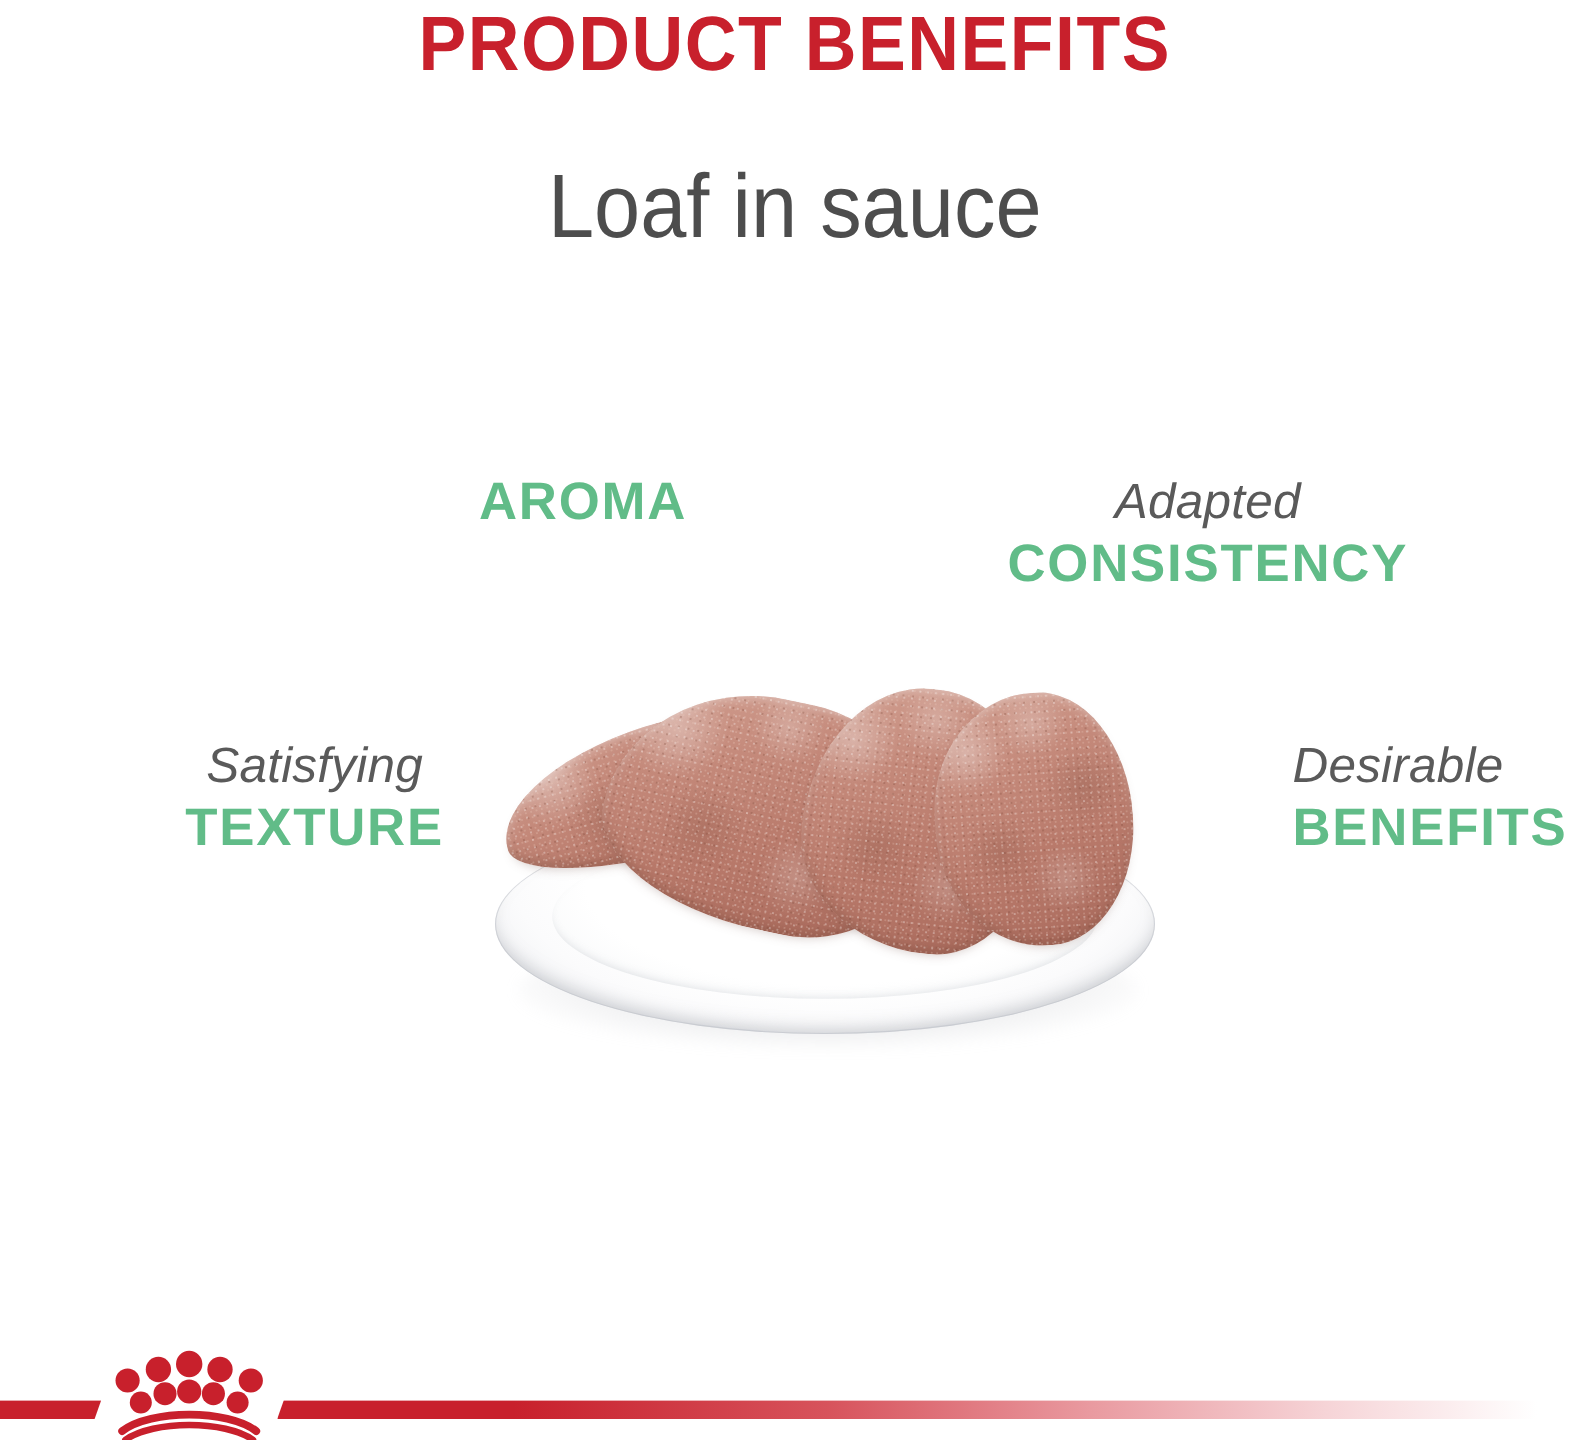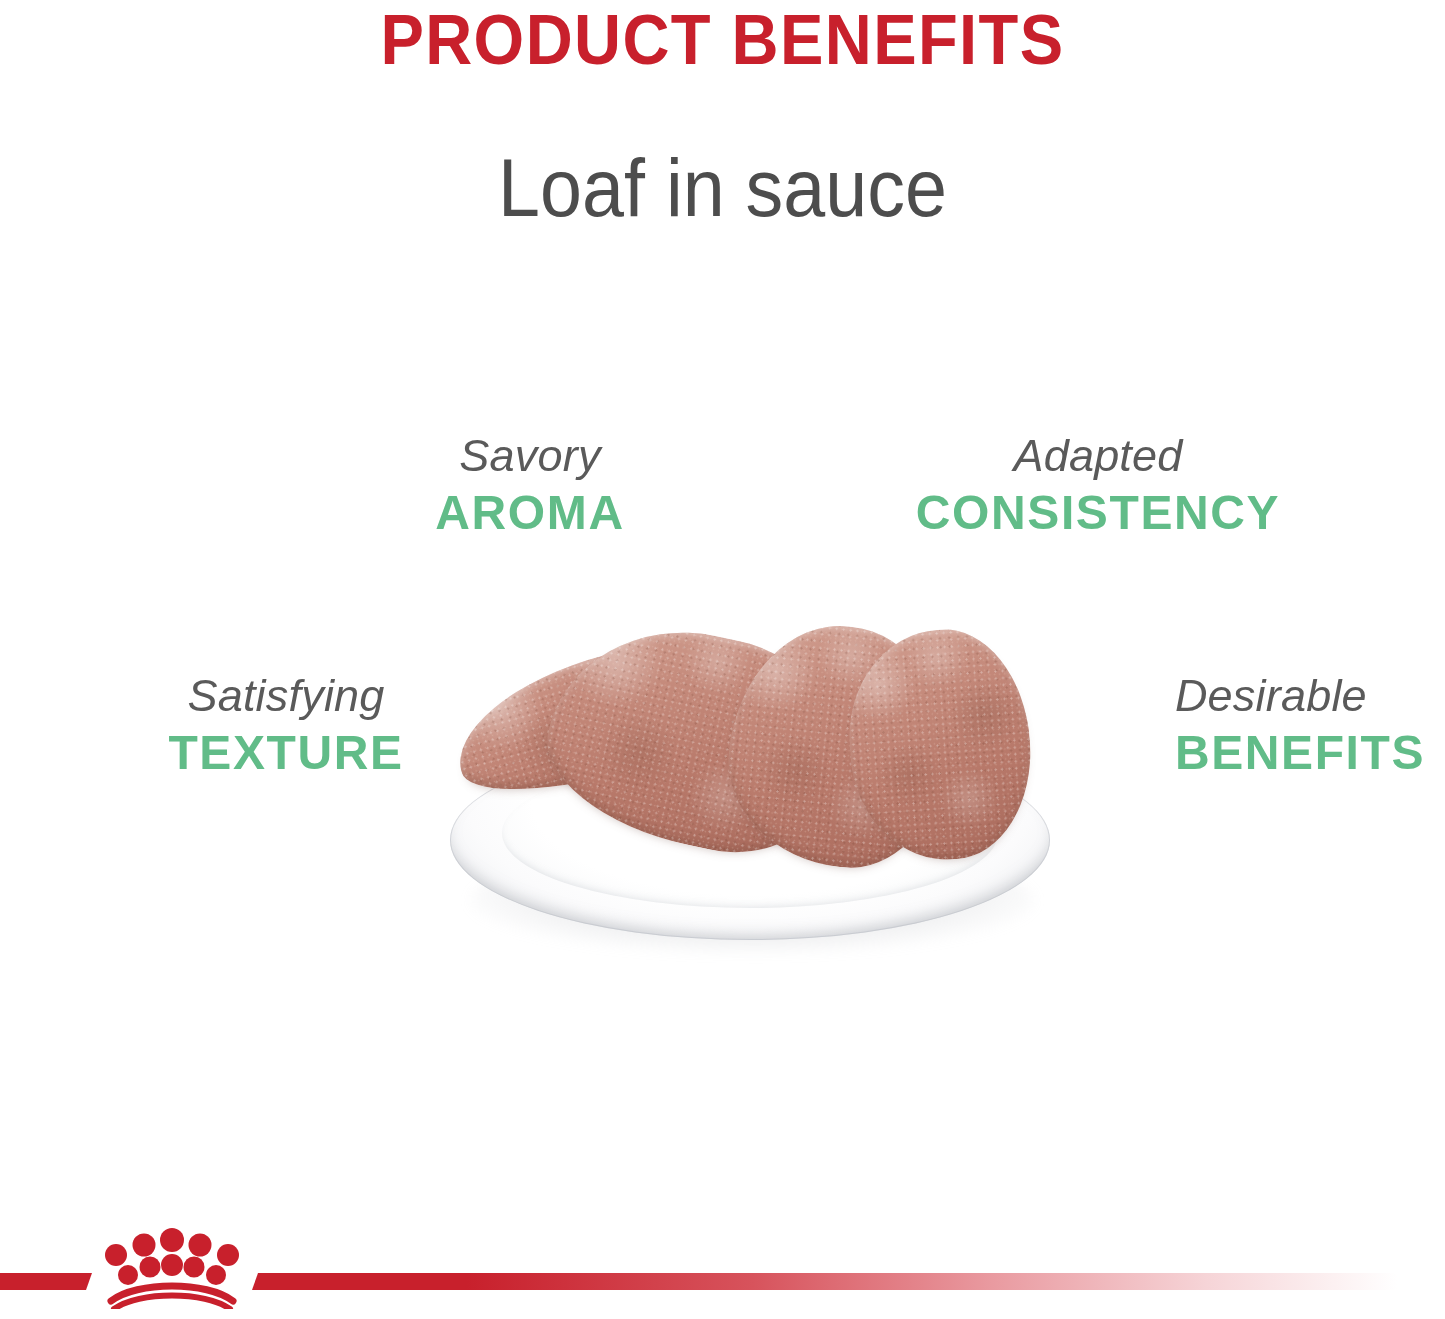--- a/index.html
+++ b/index.html
@@ -238,21 +238,20 @@
 </head>
 <body>
 
 <div id="page">
 
   <div class="header-title">PRODUCT BENEFITS</div>
 
   <div class="header-subtitle">Loaf in sauce</div>
 
   <div class="benefit benefit-aroma">
-    <span class="adj">Savory</span>
     <span class="noun">AROMA</span>
   </div>
 
   <div class="benefit benefit-texture">
     <span class="adj">Satisfying</span>
     <span class="noun">TEXTURE</span>
   </div>
 
   <div class="benefit benefit-consistency">
     <span class="adj">Adapted</span>

